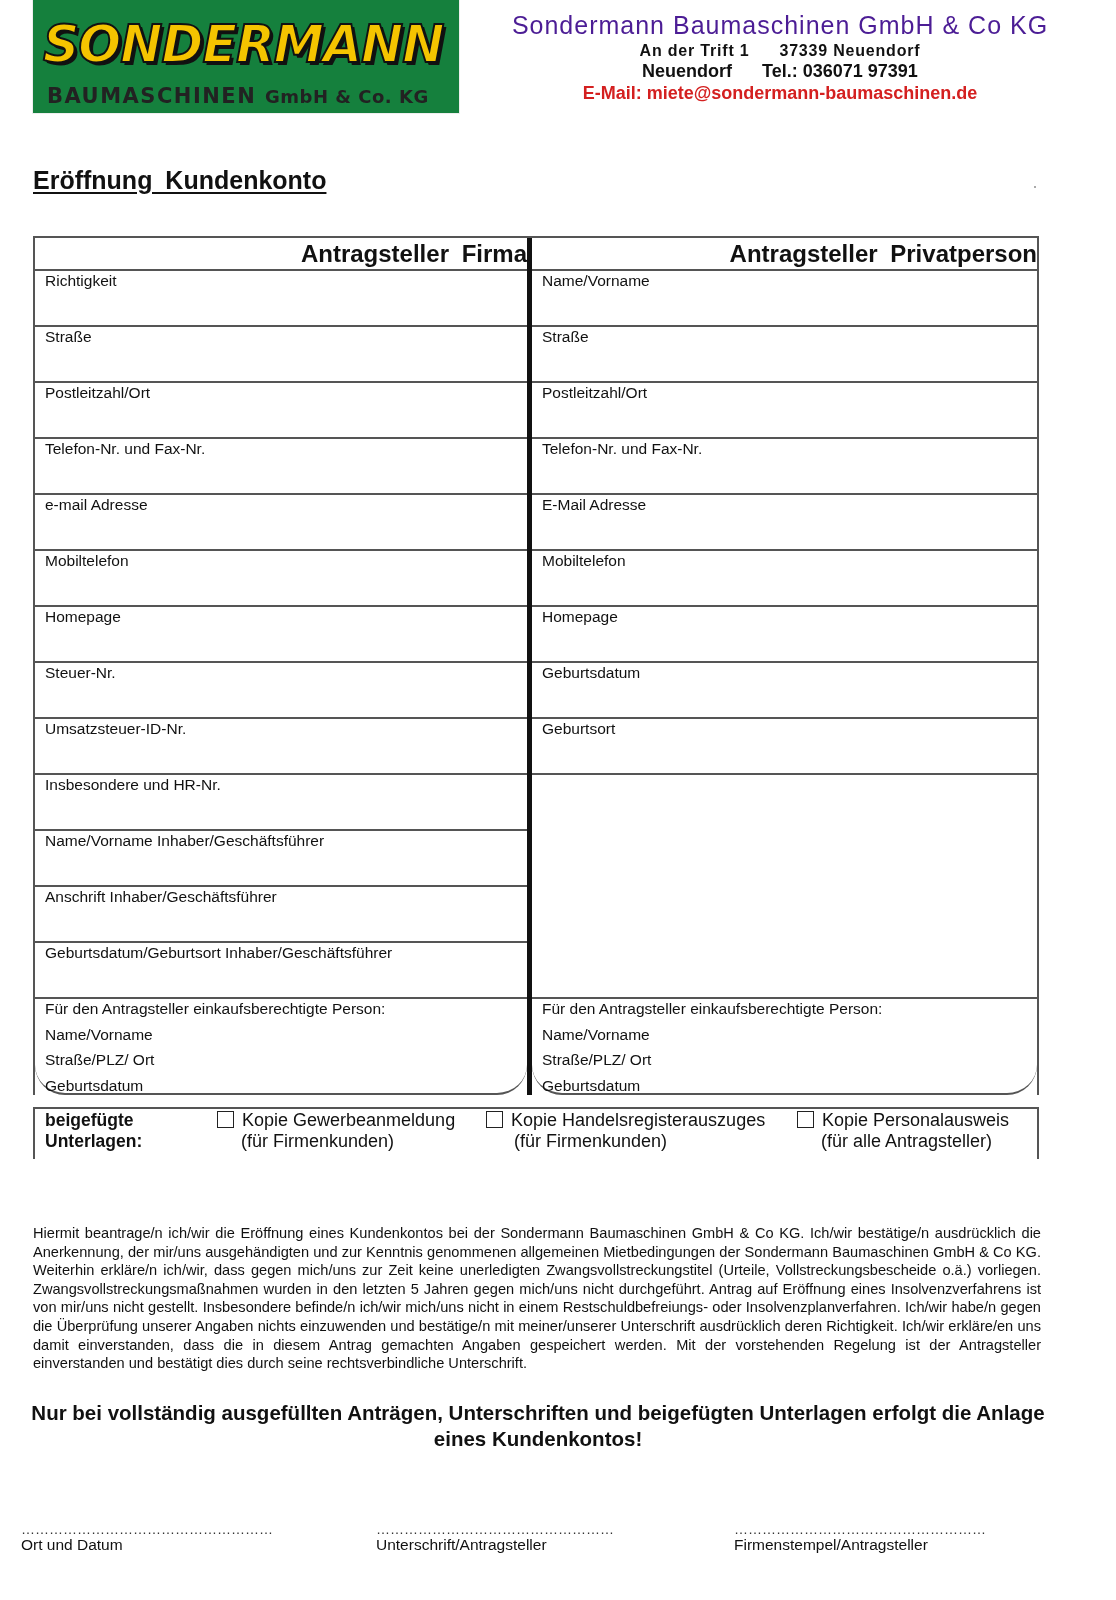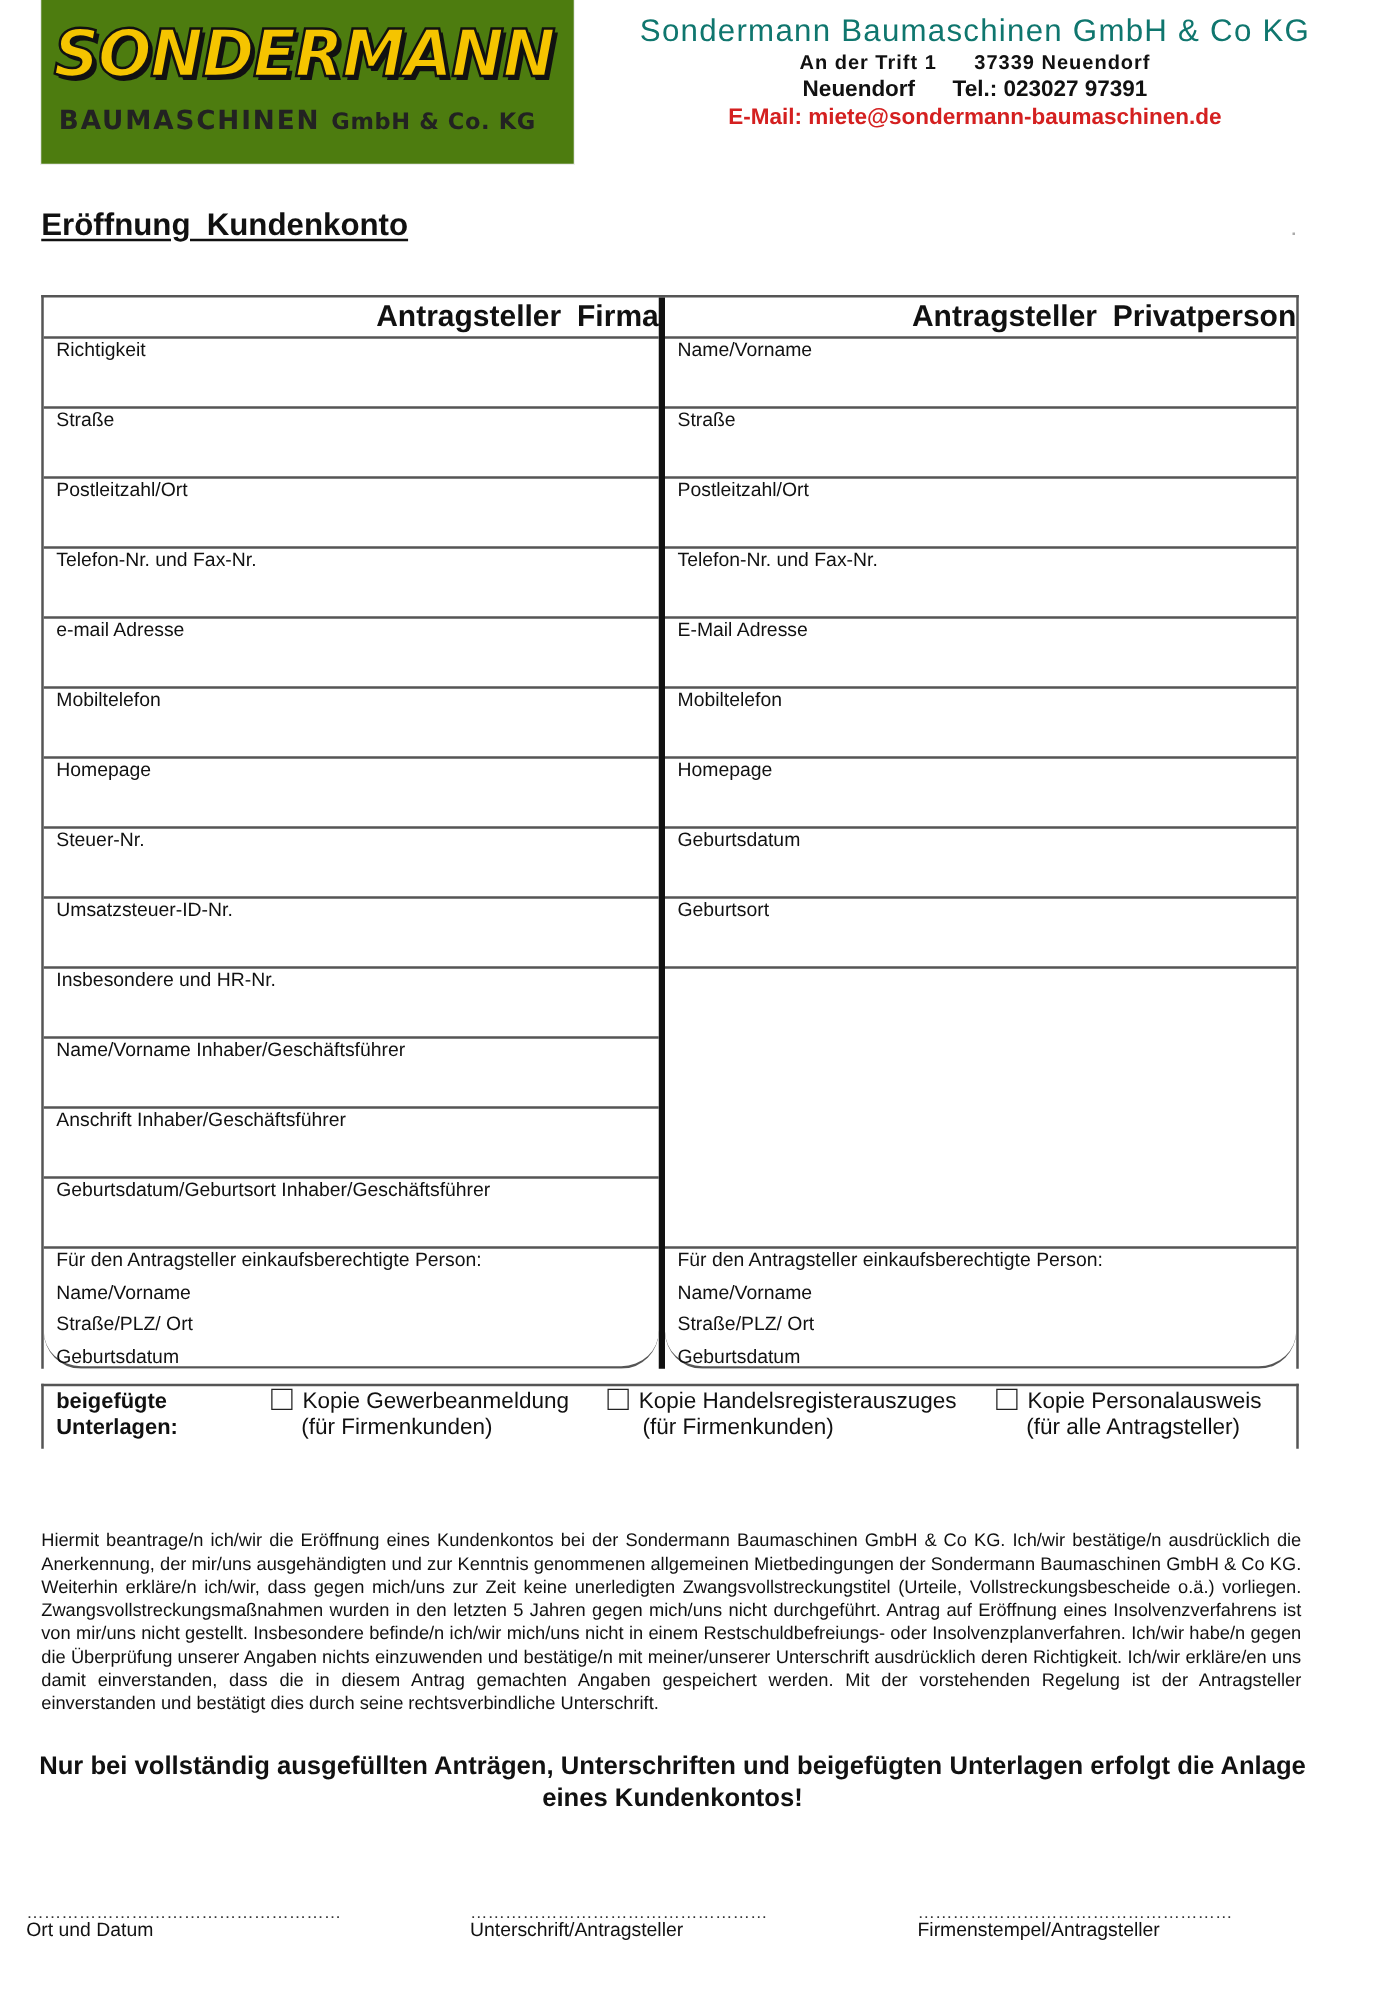--- a/index.html
+++ b/index.html
@@ -1,28 +1,28 @@
 <!DOCTYPE html>
 <html><head>
 <meta charset="utf-8">
 <style>
   html, body { margin:0; padding:0; background:#fff; }
   body { width:1116px; height:1600px; position:relative; overflow:hidden; font-family:"Liberation Sans", sans-serif; color:#111; }
   .abs { position:absolute; }
 
   
-  #logo { left:32px; top:0; width:428px; height:132px; border:1px solid #eee; border-top:none; box-sizing:border-box; background:#4d7c0f; }
+  #logo { left:32px; top:0; width:428px; height:114px; border:1px solid #eee; border-top:none; box-sizing:border-box; background:#15803d; }
   #logo .brand { position:absolute; left:10px; top:18px; font-family:"DejaVu Sans", sans-serif; font-weight:bold; font-style:italic; font-size:52px; letter-spacing:-1px; color:#f5c400;
     -webkit-text-stroke:2px #111; text-shadow:3px 3px 0 #111; line-height:1; transform:scaleX(0.97); transform-origin:left; }
   #logo .sub { position:absolute; left:14px; top:84px; font-family:"DejaVu Sans", sans-serif; font-weight:bold; font-size:21px; letter-spacing:1.5px; color:#222; }
   #logo .sub small { font-size:18px; letter-spacing:0.5px; }
 
   
   #company { left:470px; top:10px; width:620px; text-align:center; }
-  #company .name { font-size:25px; letter-spacing:1px; color:#0f766e; line-height:30px; }
+  #company .name { font-size:25px; letter-spacing:1px; color:#4c1d95; line-height:30px; }
   #company .line { font-size:18px; font-weight:bold; line-height:21px; color:#111; }
   #company .line.big { font-size:16px; letter-spacing:0.8px; }
   #company .email { font-size:18px; font-weight:bold; color:#d42020; line-height:22px; }
   .gap { display:inline-block; width:30px; }
 
   #title { left:33px; top:166px; font-size:25px; font-weight:bold; text-decoration:underline; text-underline-offset:3px; word-spacing:6px; }
   #tiny-dot { left:1034px; top:186px; width:2px; height:2px; background:#aaa; }
 
   
   #form { left:33px; top:236px; width:1006px; border:2px solid #555; border-bottom:none; box-sizing:border-box; }
@@ -59,21 +59,21 @@
     <small>GmbH &amp; Co. KG</small>
   </div>
 </div>
 
 <div id="company" class="abs">
   <div class="name">Sondermann Baumaschinen GmbH &amp; Co KG</div>
   <div class="line big">
     <span>An der Trift 1</span><span class="gap"></span><span>37339 Neuendorf</span>
   </div>
   <div class="line">
-    <span>Neuendorf</span><span class="gap"></span><span>Tel.:  023027 97391</span>
+    <span>Neuendorf</span><span class="gap"></span><span>Tel.:  036071 97391</span>
   </div>
   <div class="email">E-Mail: miete@sondermann-baumaschinen.de</div>
 </div>
 
 <div id="title" class="abs">Eröffnung  Kundenkonto</div>
 <div id="tiny-dot" class="abs"></div>
 
 <div id="form" class="abs">
   <div class="cols">
     <div class="col left">

